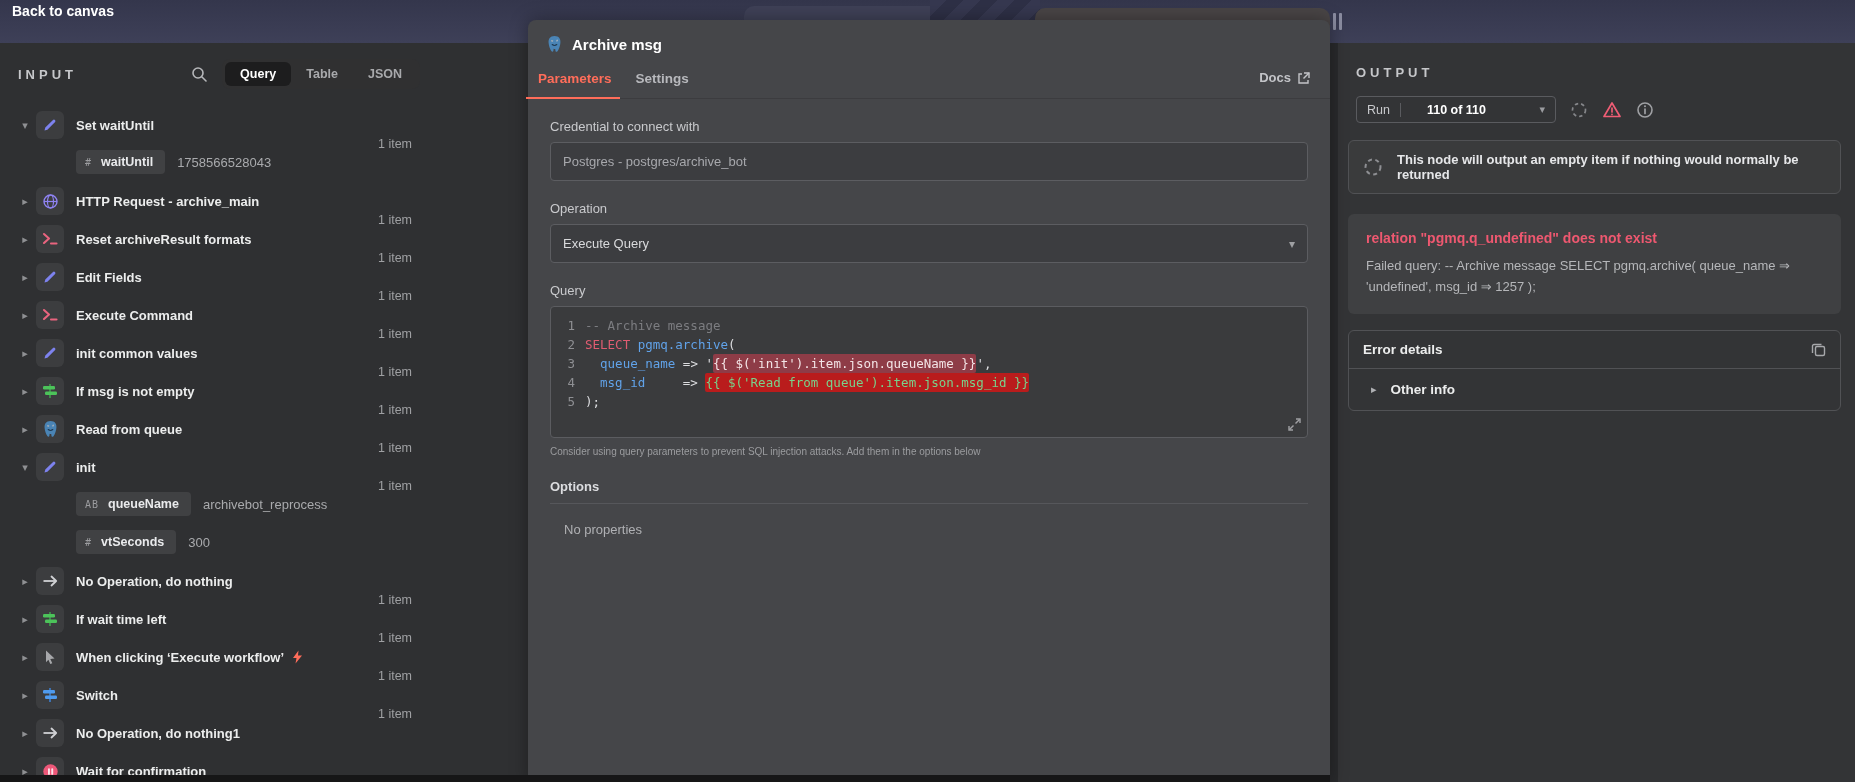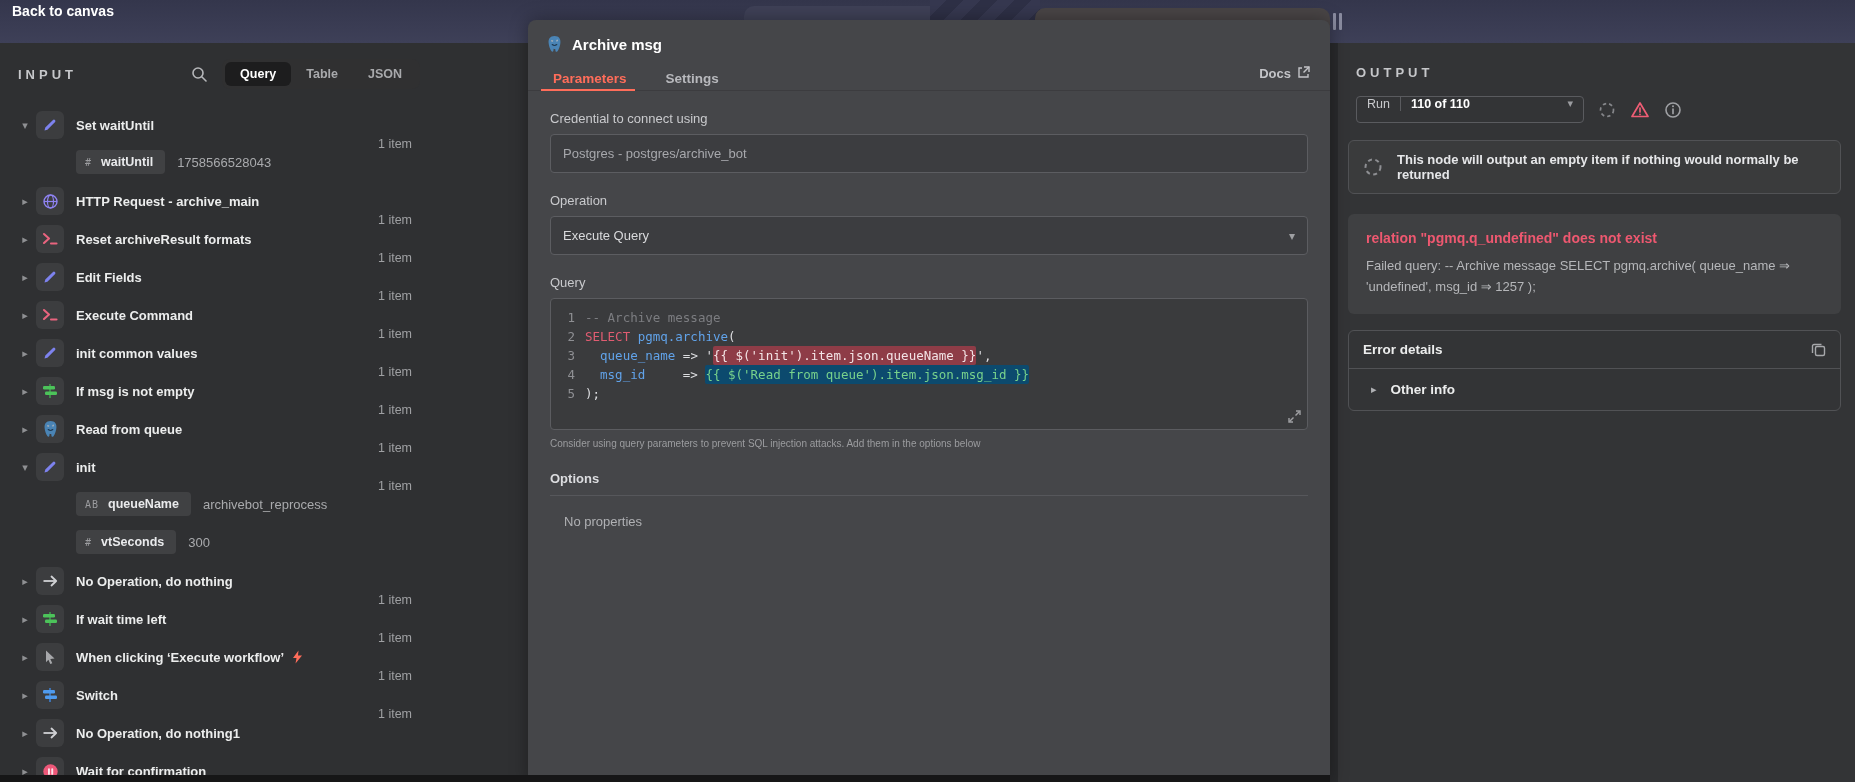--- a/index.html
+++ b/index.html
@@ -48,47 +48,47 @@
   .t-child { display:flex; align-items:center; height:30px; margin:0 0 8px 62px; }
   .kv-badge { display:inline-flex; align-items:center; gap:9px; background:#404143; border-radius:4px; padding:5px 12px 5px 9px; }
   .kv-type { font-size:10px; color:#9b9c9f; font-weight:400; letter-spacing:1px; font-family:"DejaVu Sans Mono",monospace; }
   .kv-key { font-size:12.5px; font-weight:700; color:#e9eaec; }
   .kv-val { margin-left:12px; font-size:13px; color:#a9aaad; }
 
   
   .mp-header { display:flex; align-items:center; gap:9px; padding:15px 20px 10px 18px; }
   .mp-title { font-size:15px; font-weight:700; color:#fff; }
   .mp-tabs { display:flex; align-items:center; border-bottom:1px solid #3c3c3f; padding:0 20px 0 0; }
-  .mp-tab { position:relative; padding:8px 14px 4px 6px; margin-left:19px; font-size:13.5px; font-weight:600; color:#b8b9bd; cursor:pointer; }
+  .mp-tab { position:relative; padding:8px 14px 12px 6px; margin-left:4px; font-size:13.5px; font-weight:600; color:#b8b9bd; cursor:pointer; }
   .mp-tab.active { color:#ff6d5a; }
   .mp-tab.active::after { content:""; position:absolute; left:-6px; right:6px; bottom:-1px; height:2px; background:#ff6d5a; }
-  .mp-docs { margin-left:auto; display:flex; align-items:flex-start; gap:6px; padding-bottom:6px; font-size:13px; font-weight:600; color:#c3c4c8; cursor:pointer; }
+  .mp-docs { margin-left:auto; display:flex; align-items:flex-end; gap:6px; padding-bottom:6px; font-size:13px; font-weight:600; color:#c3c4c8; cursor:pointer; }
   .mp-body { padding:20px 22px 0 22px; }
   .fld-label { font-size:13px; color:#c9cacd; margin-bottom:8px; }
   .fld-box { height:39px; background:#3c3d40; border:1px solid #5c5d61; border-radius:4px; display:flex; align-items:center; padding:0 12px; margin-bottom:20px; }
   .fld-box .val-dim { font-size:13px; color:#a7a8ac; }
   .fld-box .val-lit { font-size:13px; color:#d9dadc; }
   .fld-box .chev { margin-left:auto; color:#9fa0a3; font-size:12px; }
 
   .editor { position:relative; background:#3a3b3d; border:1px solid #5b5c60; border-radius:4px; padding:9px 10px 26px 8px; margin-bottom:8px; }
   .cl { display:flex; font-family:"DejaVu Sans Mono",monospace; font-size:12.5px; line-height:19px; white-space:pre; }
   .cl .ln { width:16px; text-align:right; margin-right:10px; color:#8e8f93; flex:0 0 16px; }
   .sq-comment{color:#7c7d81} .sq-keyword{color:#e05c71} .sq-func{color:#61a3ea}
   .sq-ident{color:#61a3ea} .sq-plain{color:#dcdde0}
   .sq-expr-red{background:#8e3c47;color:#f3e4e6;border-radius:2px}
-  .sq-expr-green{background:#0c4a6e;color:#78d28c;border-radius:2px}
+  .sq-expr-green{background:#b91c1c;color:#78d28c;border-radius:2px}
   .ed-expand { position:absolute; right:5px; bottom:5px; width:16px; height:16px; display:flex; align-items:center; justify-content:center; cursor:pointer; }
   .fld-hint { font-size:10px; color:#9b9c9f; margin-bottom:22px; }
   .opt-title { font-size:13px; font-weight:700; color:#dcdde0; padding-bottom:9px; border-bottom:1px solid #56575b; }
   .opt-empty { font-size:13px; color:#b0b1b4; margin:18px 0 0 14px; }
 
   
   .op-title { font-size:13px; font-weight:700; letter-spacing:4px; color:#c6c7ca; margin:2px 0 16px 8px; }
   .op-runrow { display:flex; align-items:center; margin-left:8px; margin-bottom:17px; }
-  .run-ctl { display:flex; align-items:flex-start; border:1px solid #5a5b5f; border-radius:4px; overflow:hidden; height:27px; width:228px; cursor:pointer; }
+  .run-ctl { display:flex; align-items:center; border:1px solid #5a5b5f; border-radius:4px; overflow:hidden; height:27px; width:200px; cursor:pointer;gap:16px; }
   .run-lbl { display:flex; align-items:center; padding:0 10px; font-size:12.5px; color:#c8c9cc; border-right:1px solid #5a5b5f; }
   .run-val { display:flex; align-items:center; flex:1; padding:0 10px; font-size:12.5px; font-weight:700; color:#fff; }
   .run-chev { display:flex; align-items:center; padding:0 10px; color:#9b9ca0; font-size:11px; }
   .op-iconbtn { margin-left:14px; cursor:pointer; display:flex; }
   .notice-box { display:flex; align-items:center; gap:14px; border:1px solid #515255; background:#3a3b3c; border-radius:6px;
     padding:11px 14px; margin-bottom:20px; }
   .notice-text { font-size:13px; font-weight:600; color:#e6e7e9; }
   .err-box { background:#3f4042; border-radius:6px; padding:16px 18px; margin-bottom:16px; }
   .err-title { font-size:14px; font-weight:700; color:#ee5870; margin-bottom:10px; }
   .err-desc { font-size:13px; color:#b5b6b9; line-height:1.6; max-width:470px; }
@@ -409,21 +409,21 @@
       <span class="ni">
         <svg width="13" height="13" viewBox="0 0 13 13">
             <path d="M5 2 H2 V11 H11 V8" fill="none" stroke="#c3c4c8" stroke-width="1.4"></path>
             <path d="M7 1 H12 V6" fill="none" stroke="#c3c4c8" stroke-width="1.4"></path>
             <line x1="12" y1="1" x2="6.5" y2="6.5" stroke="#c3c4c8" stroke-width="1.4"></line>
           </svg>
       </span>
     </span>
   </div>
   <div class="mp-body">
-    <div class="fld-label">Credential to connect using</div>
+    <div class="fld-label">Credential to connect with</div>
     <div class="fld-box">
       <span class="val-dim">Postgres - postgres/archive_bot</span>
     </div>
     <div class="fld-label">Operation</div>
     <div class="fld-box">
       <span class="val-lit">Execute Query</span>
       <span class="chev">▾</span>
     </div>
     <div class="fld-label">Query</div>
     <div class="editor" id="query-editor">

